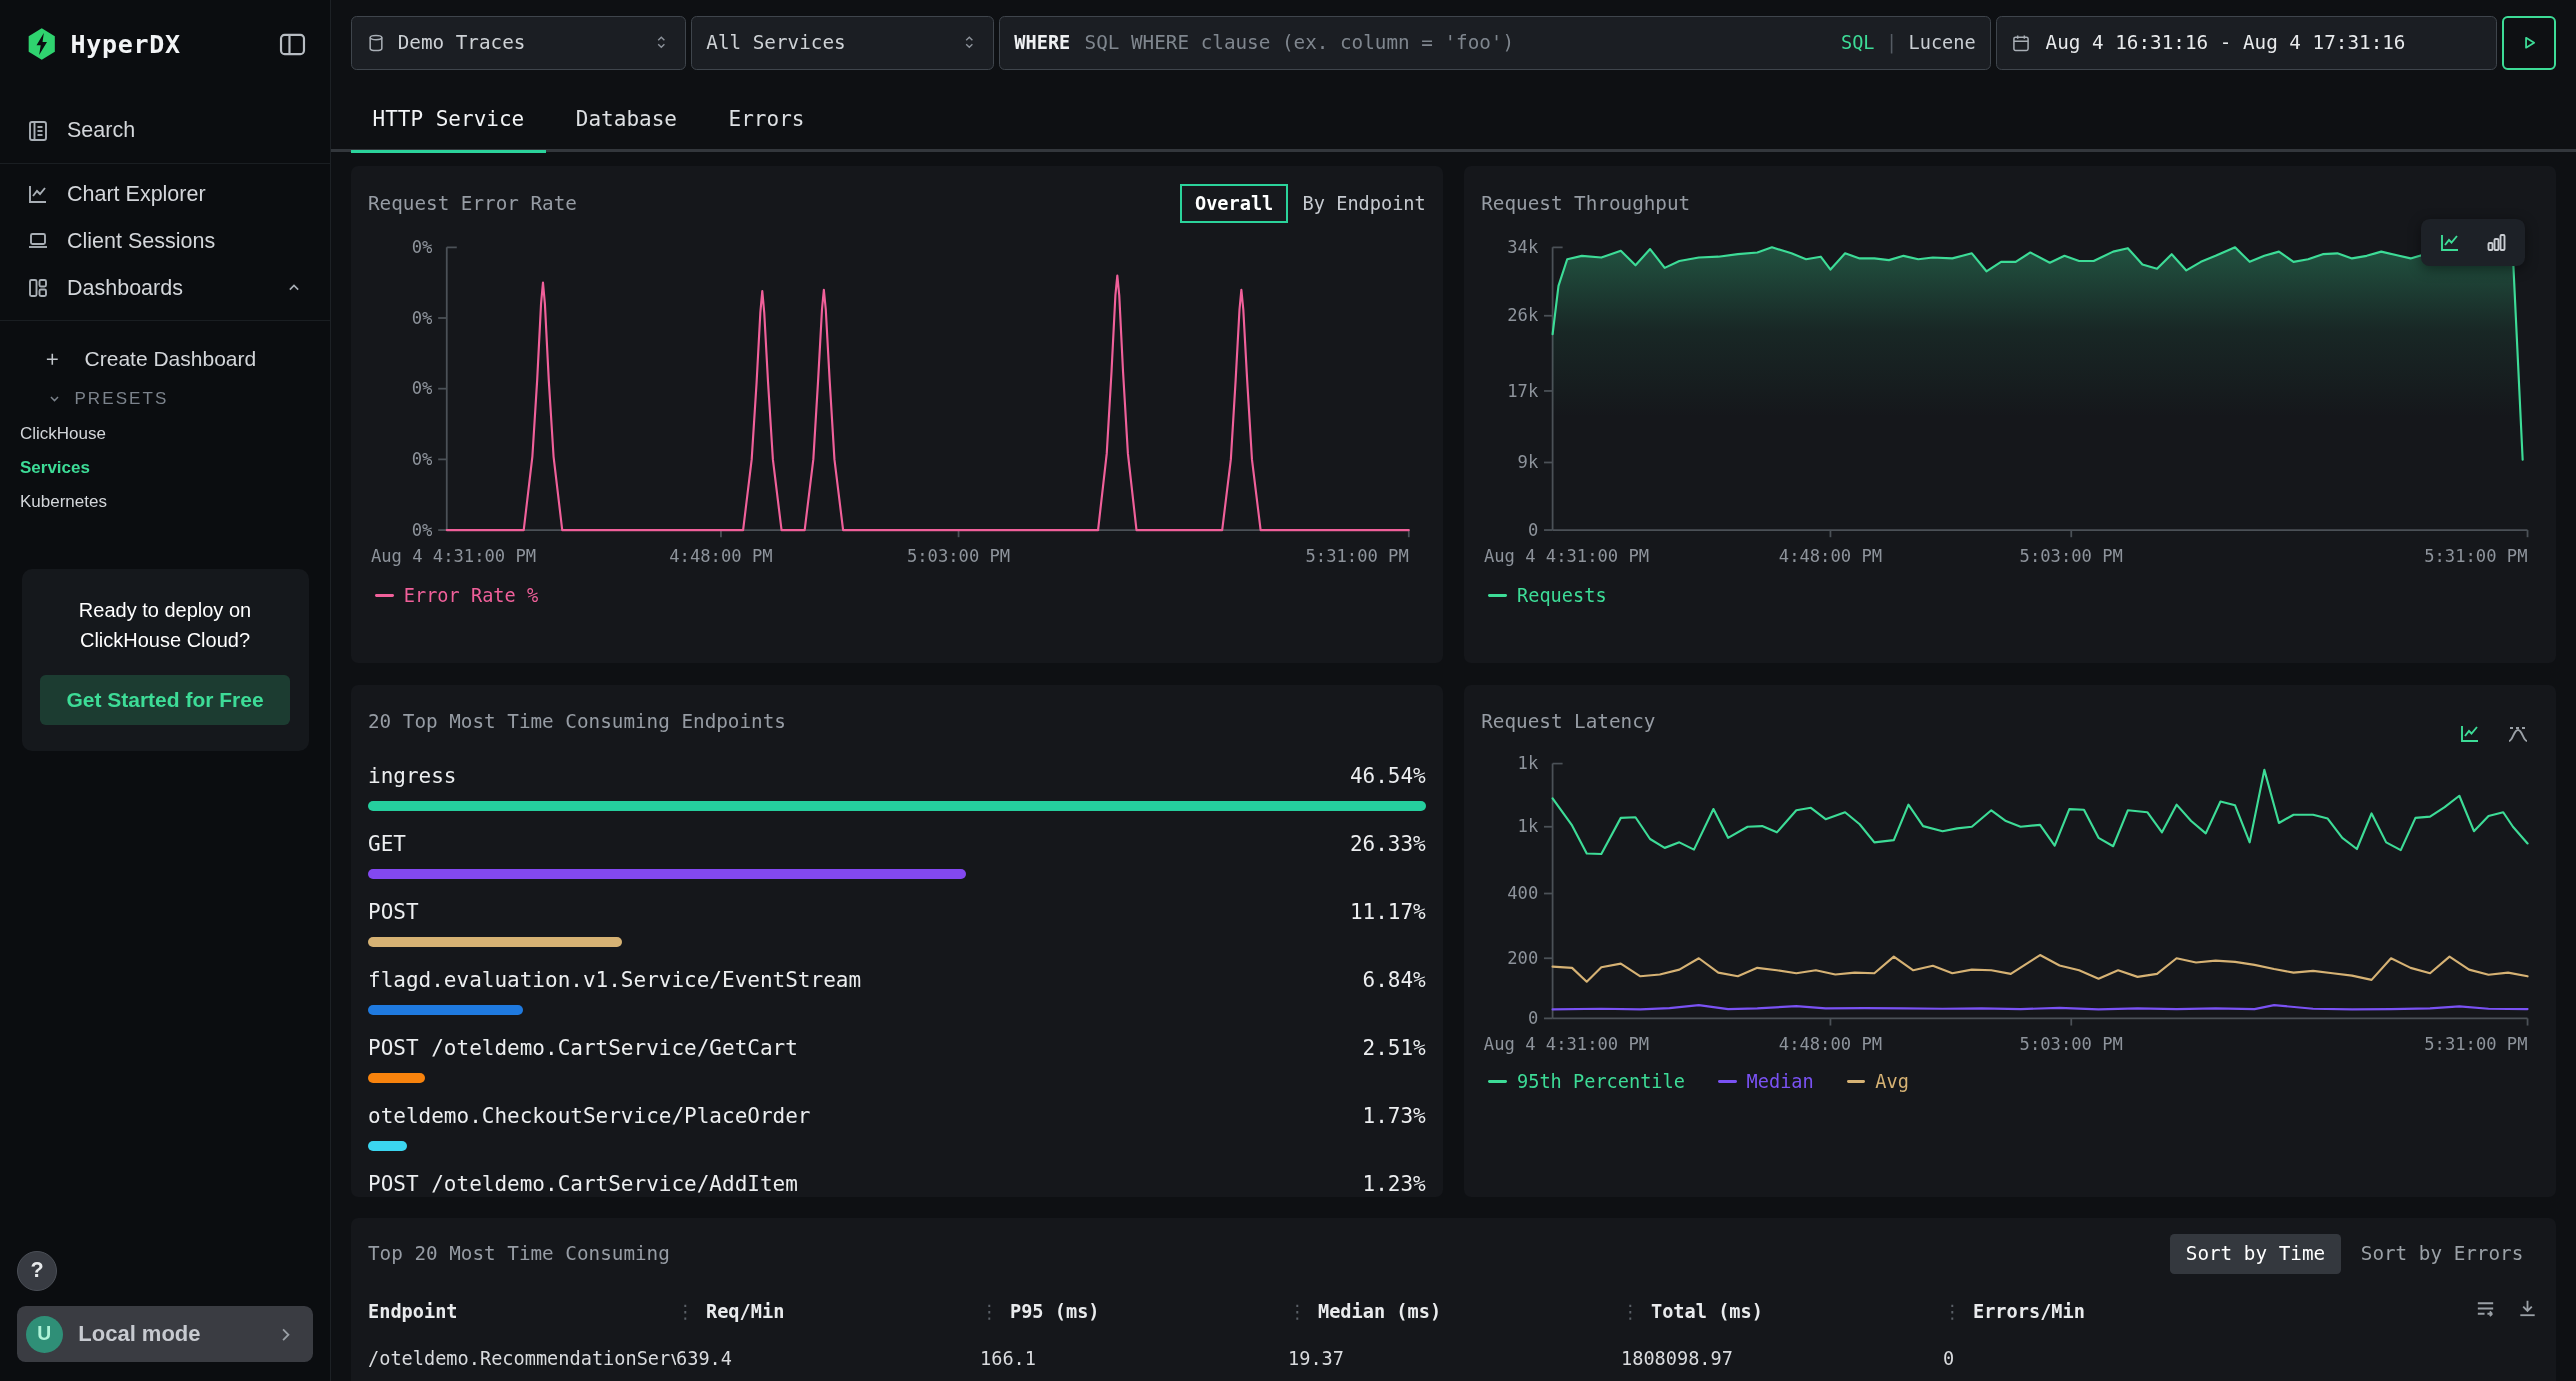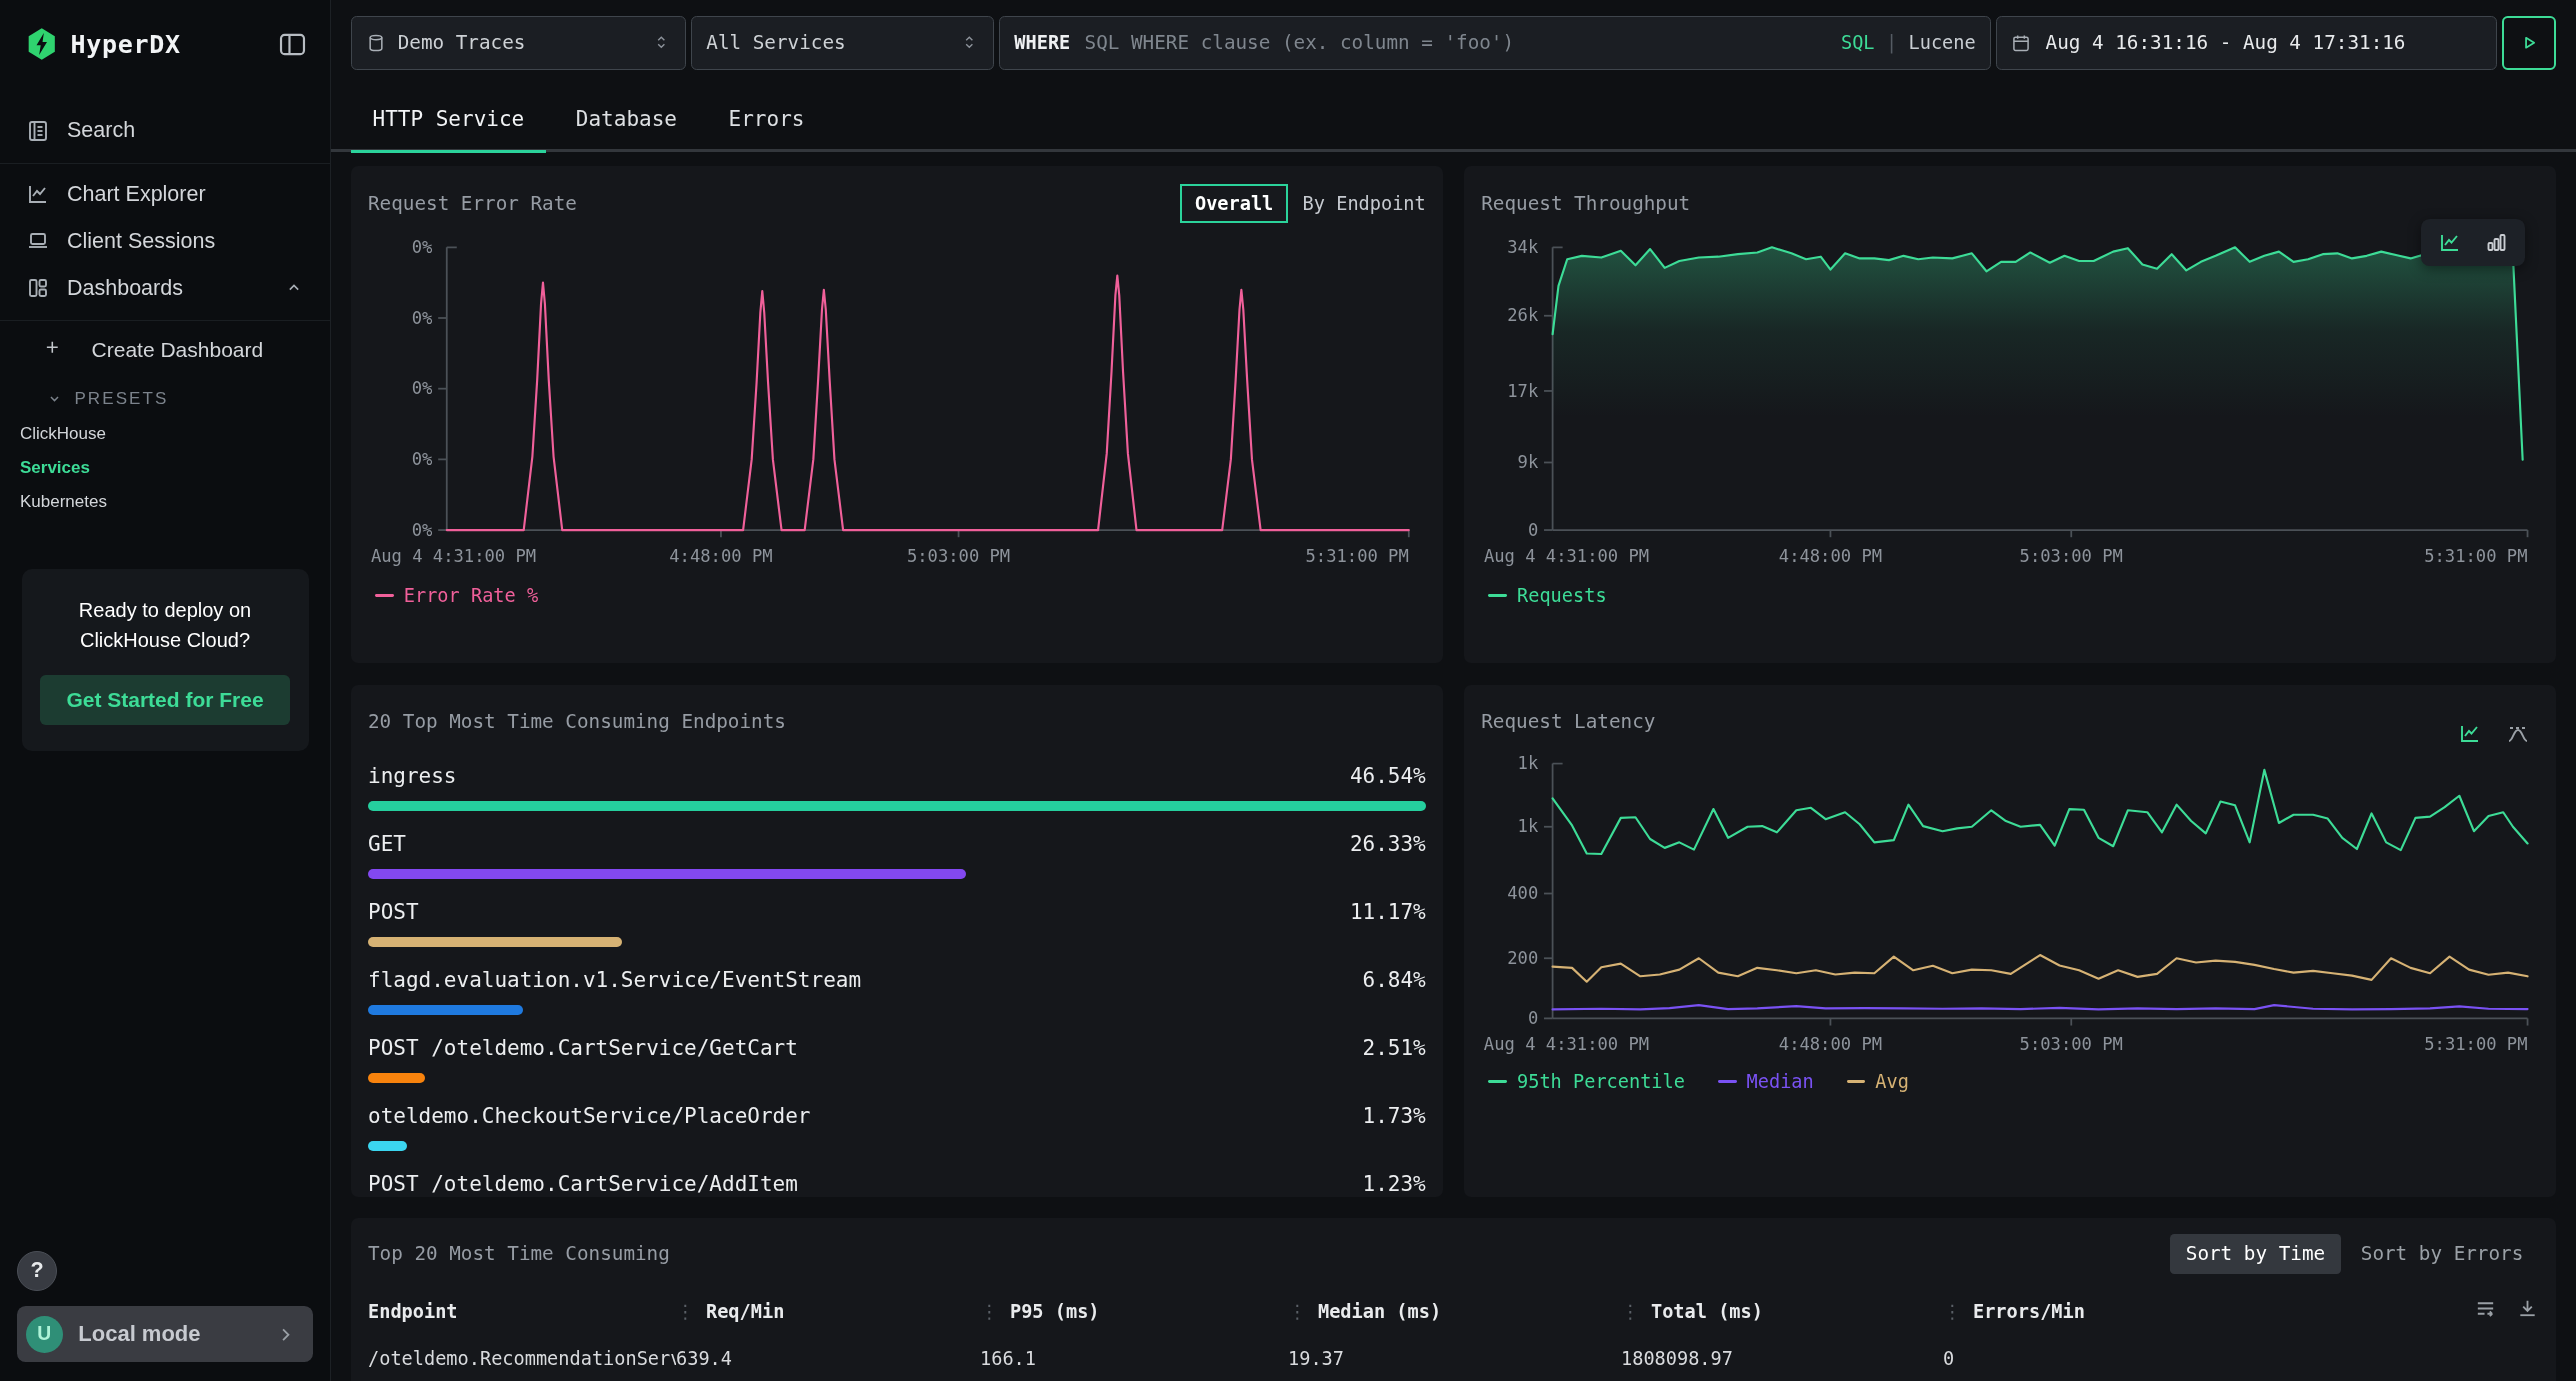--- a/index.html
+++ b/index.html
@@ -11,21 +11,21 @@
   .sidebar{width:331px;min-width:331px;background:#0b0d10;border-right:0.7px solid #1d2125;
            display:flex;flex-direction:column;font-family:"Liberation Sans",sans-serif}
   .logo-row{display:flex;align-items:center;padding:27px 23px 0 26px;margin-bottom:46px}
   .logo-text{font-family:"DejaVu Sans Mono",monospace;font-weight:bold;font-size:25px;margin-left:13px;letter-spacing:0.7px;color:#f2f4f6}
   .collapse-btn{margin-left:auto;background:none;border:none;cursor:pointer;display:flex}
   .nav-item{display:flex;align-items:center;gap:17px;padding:0 26px;height:47px;font-size:21.5px;color:#d3d6da;cursor:pointer}
   .sec-top{padding-bottom:8.6px;border-bottom:0.7px solid #1a1e22}
   .sec-mid{padding-top:7.2px;padding-bottom:8.6px;border-bottom:0.7px solid #1a1e22}
   .chev-end{margin-left:auto;display:flex}
   .sub{padding-top:17px}
-  .create-row{display:flex;gap:30px;padding-left:43px;height:42px;font-size:21px;color:#d3d6da;cursor:pointer}
+  .create-row{display:flex;align-items:center;gap:23px;padding-left:43px;height:42px;font-size:21px;color:#d3d6da;cursor:pointer}
   .presets-row{display:flex;align-items:center;gap:11.4px;padding-left:46px;height:37px;font-size:17px;letter-spacing:2.1px;color:#7c838c;cursor:pointer}
   .preset-item{display:flex;align-items:center;padding-left:20px;height:34px;font-size:17px;color:#d3d6da;cursor:pointer}
   .preset-item.active{color:#3ddc97;font-weight:700}
   .promo{margin:50px 21.5px 0;background:#15181c;border-radius:10px;padding:26px 18.6px;text-align:center}
   .promo-line{font-size:20px;color:#ffffff;line-height:1.5}
   .promo-btn{margin-top:20px;width:100%;background:#1c3c31;color:#3ddc97;font-weight:700;font-size:21px;
              border:none;border-radius:5.7px;padding:13px 16px;font-family:"Liberation Sans",sans-serif;cursor:pointer}
   .sidebar-bottom{margin-top:auto;padding:0 17px 18.6px}
   .help-btn{width:40px;height:40px;border-radius:50%;background:#383b42;border:1.4px solid #4b4f57;color:#e8eaec;
             font-size:21.5px;font-weight:700;margin-bottom:15.7px;cursor:pointer;font-family:"Liberation Sans",sans-serif}

